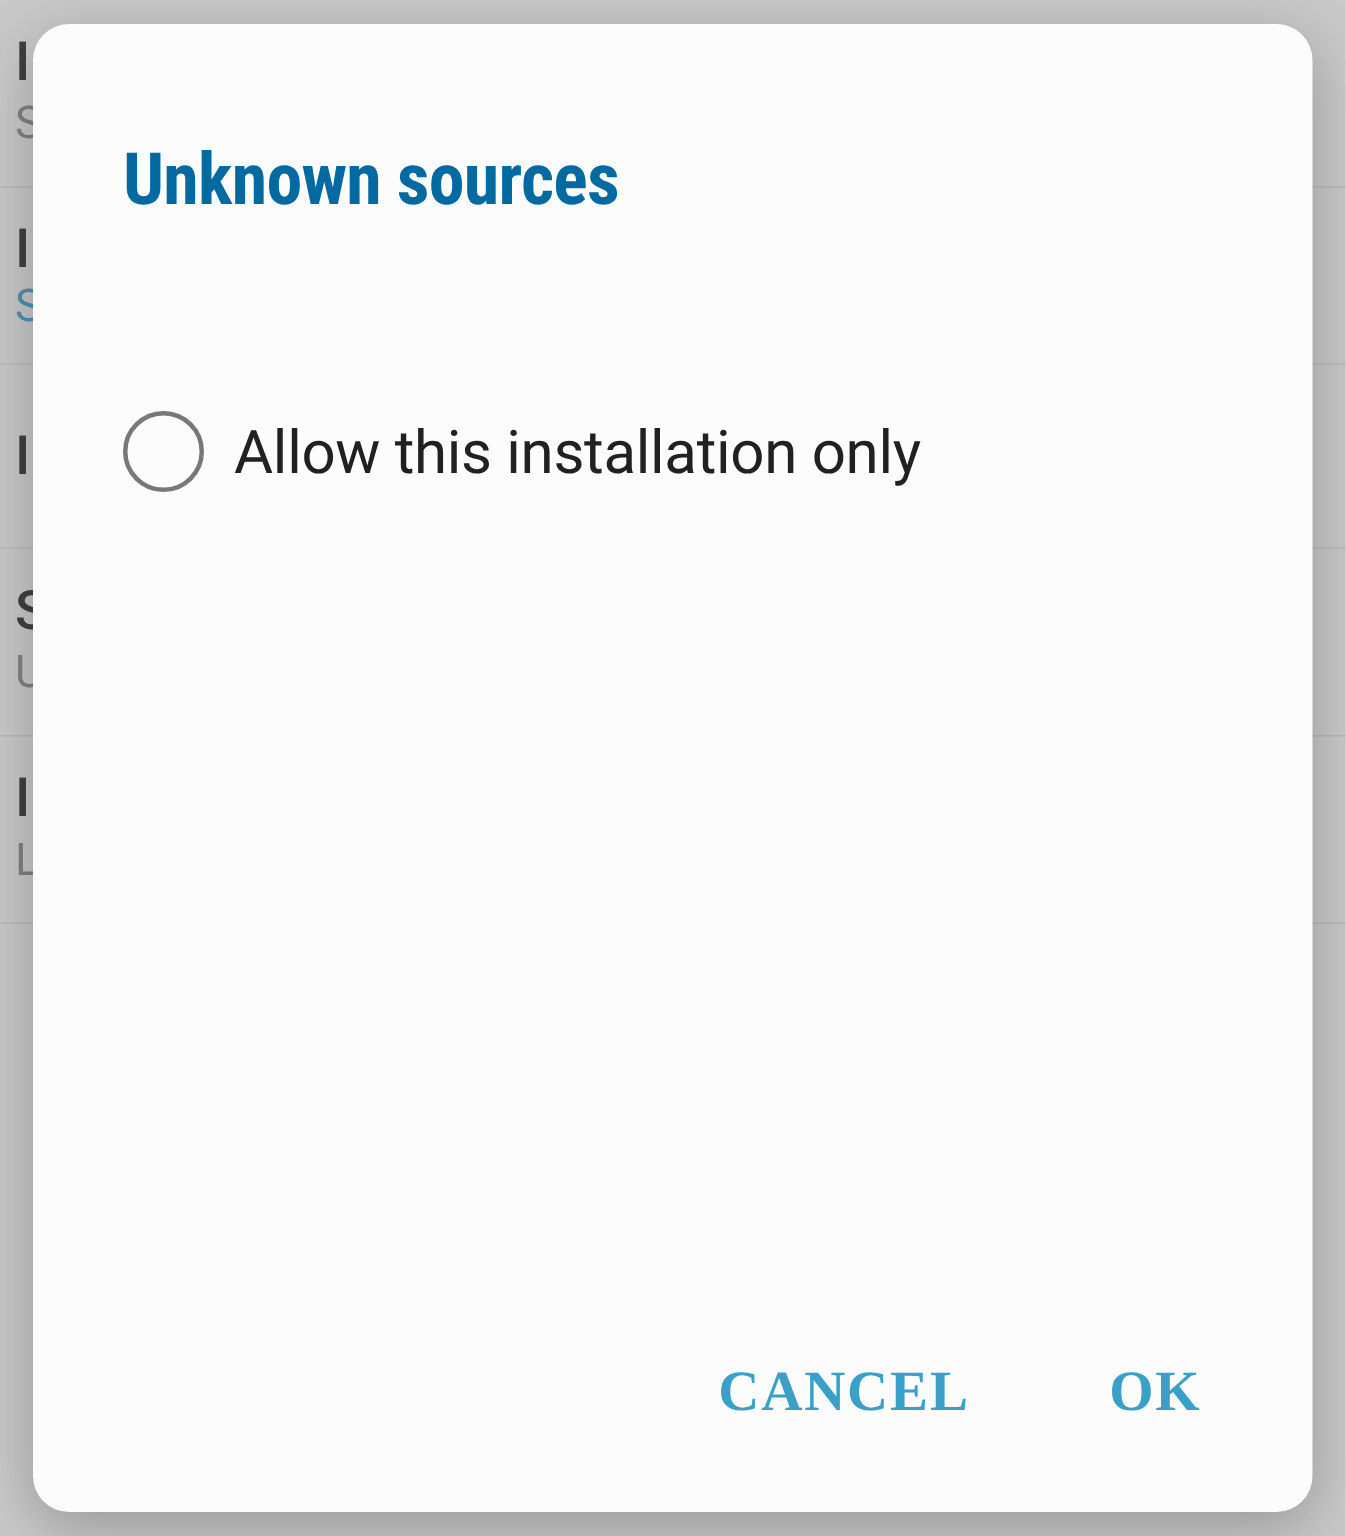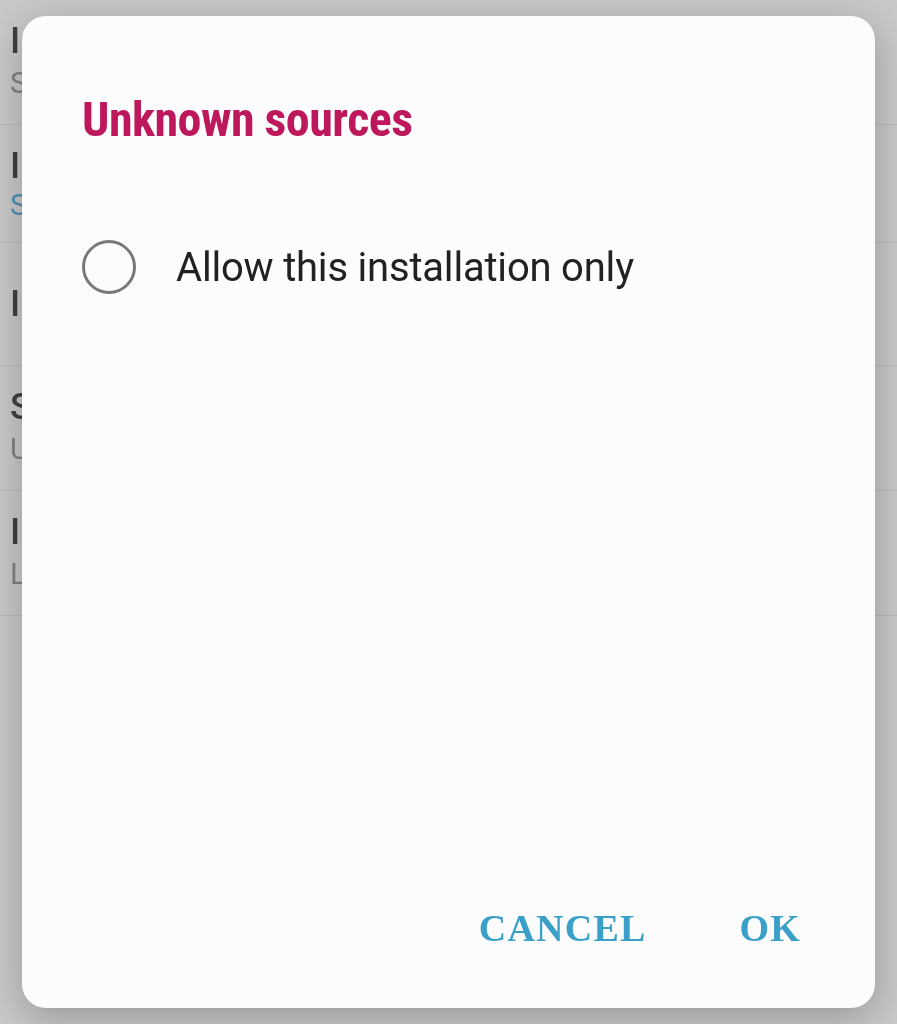--- a/index.html
+++ b/index.html
@@ -69,37 +69,38 @@
       padding: 75px 60px 50px 60px;
       display: flex;
       flex-direction: column;
     }
     
     .dialog-title {
       font-family: "Roboto Condensed", Roboto, Arial, sans-serif;
       font-stretch: condensed;
       font-size: 48px;
       font-weight: 700;
-      color: #be185d;
+      color: #0369a1;
       letter-spacing: -0.5px;
+      margin-bottom: 90px;
     }
     
     .dialog-body {
       font-size: 40px;
       color: #212121;
       line-height: 1.38;
       letter-spacing: -0.2px;
       flex: 0 0 auto;
     }
     
     .checkbox-row {
       display: flex;
       align-items: center;
-      margin-top: 92px;
-      gap: 40px;
+      margin-top: 36px;
+      gap: 20px;
       cursor: pointer;
     }
     
     .radio-circle {
       width: 54px;
       height: 54px;
       border: 3px solid #787878;
       border-radius: 50%;
       flex-shrink: 0;
     }

